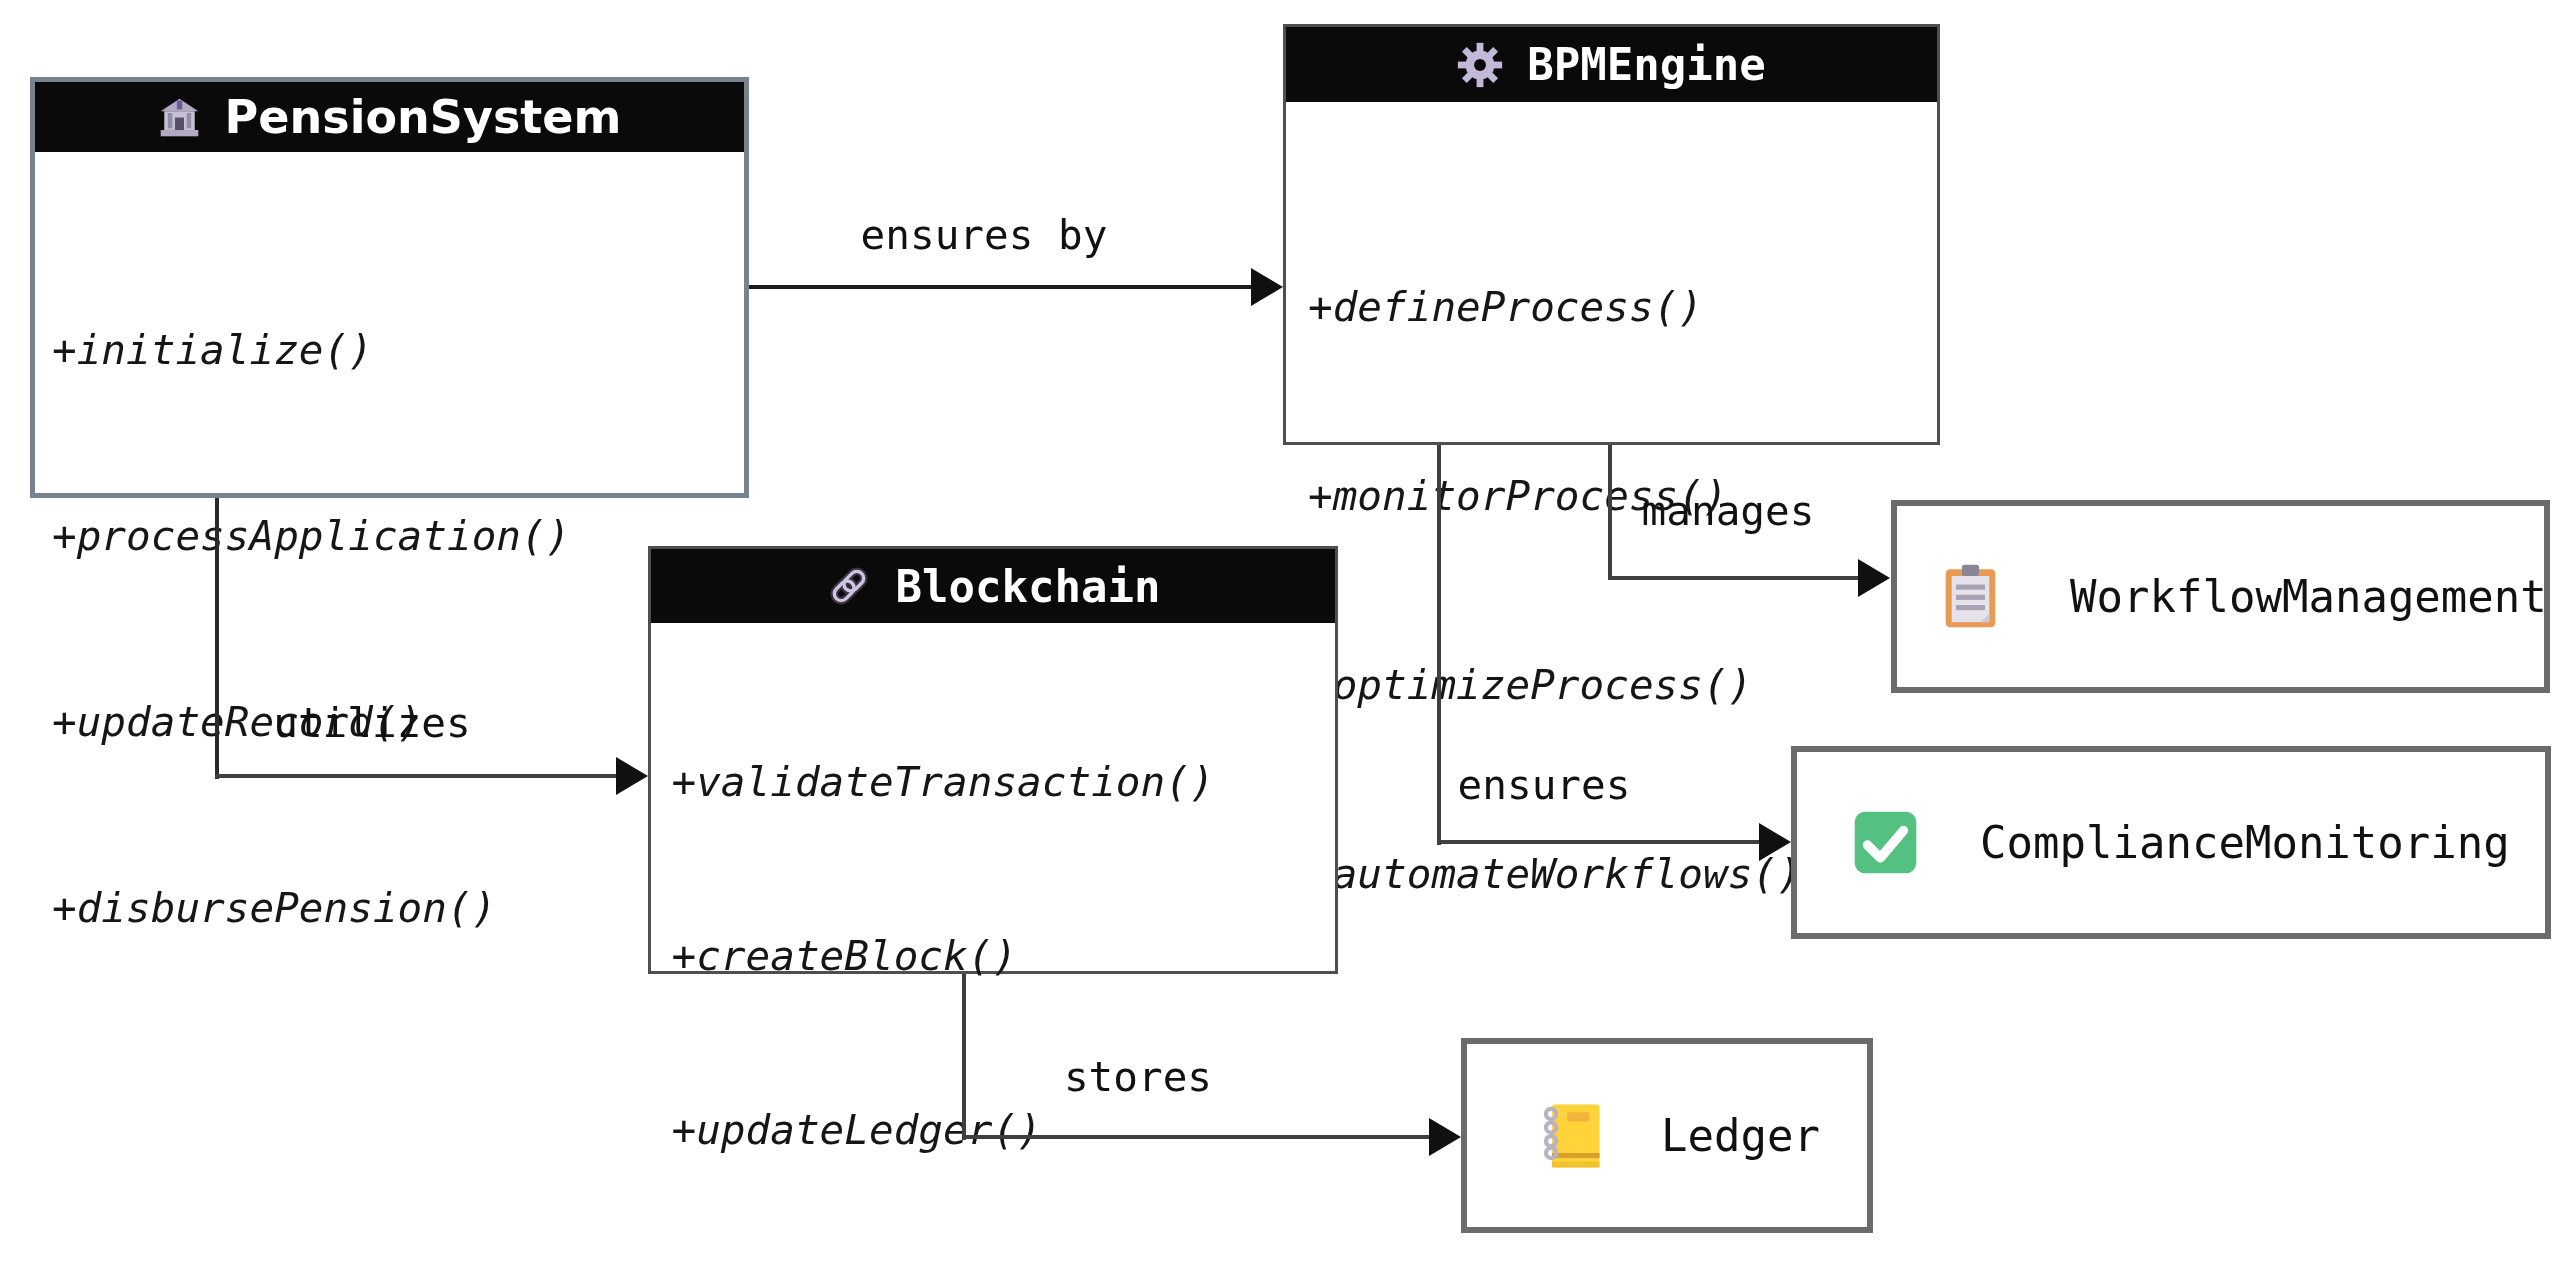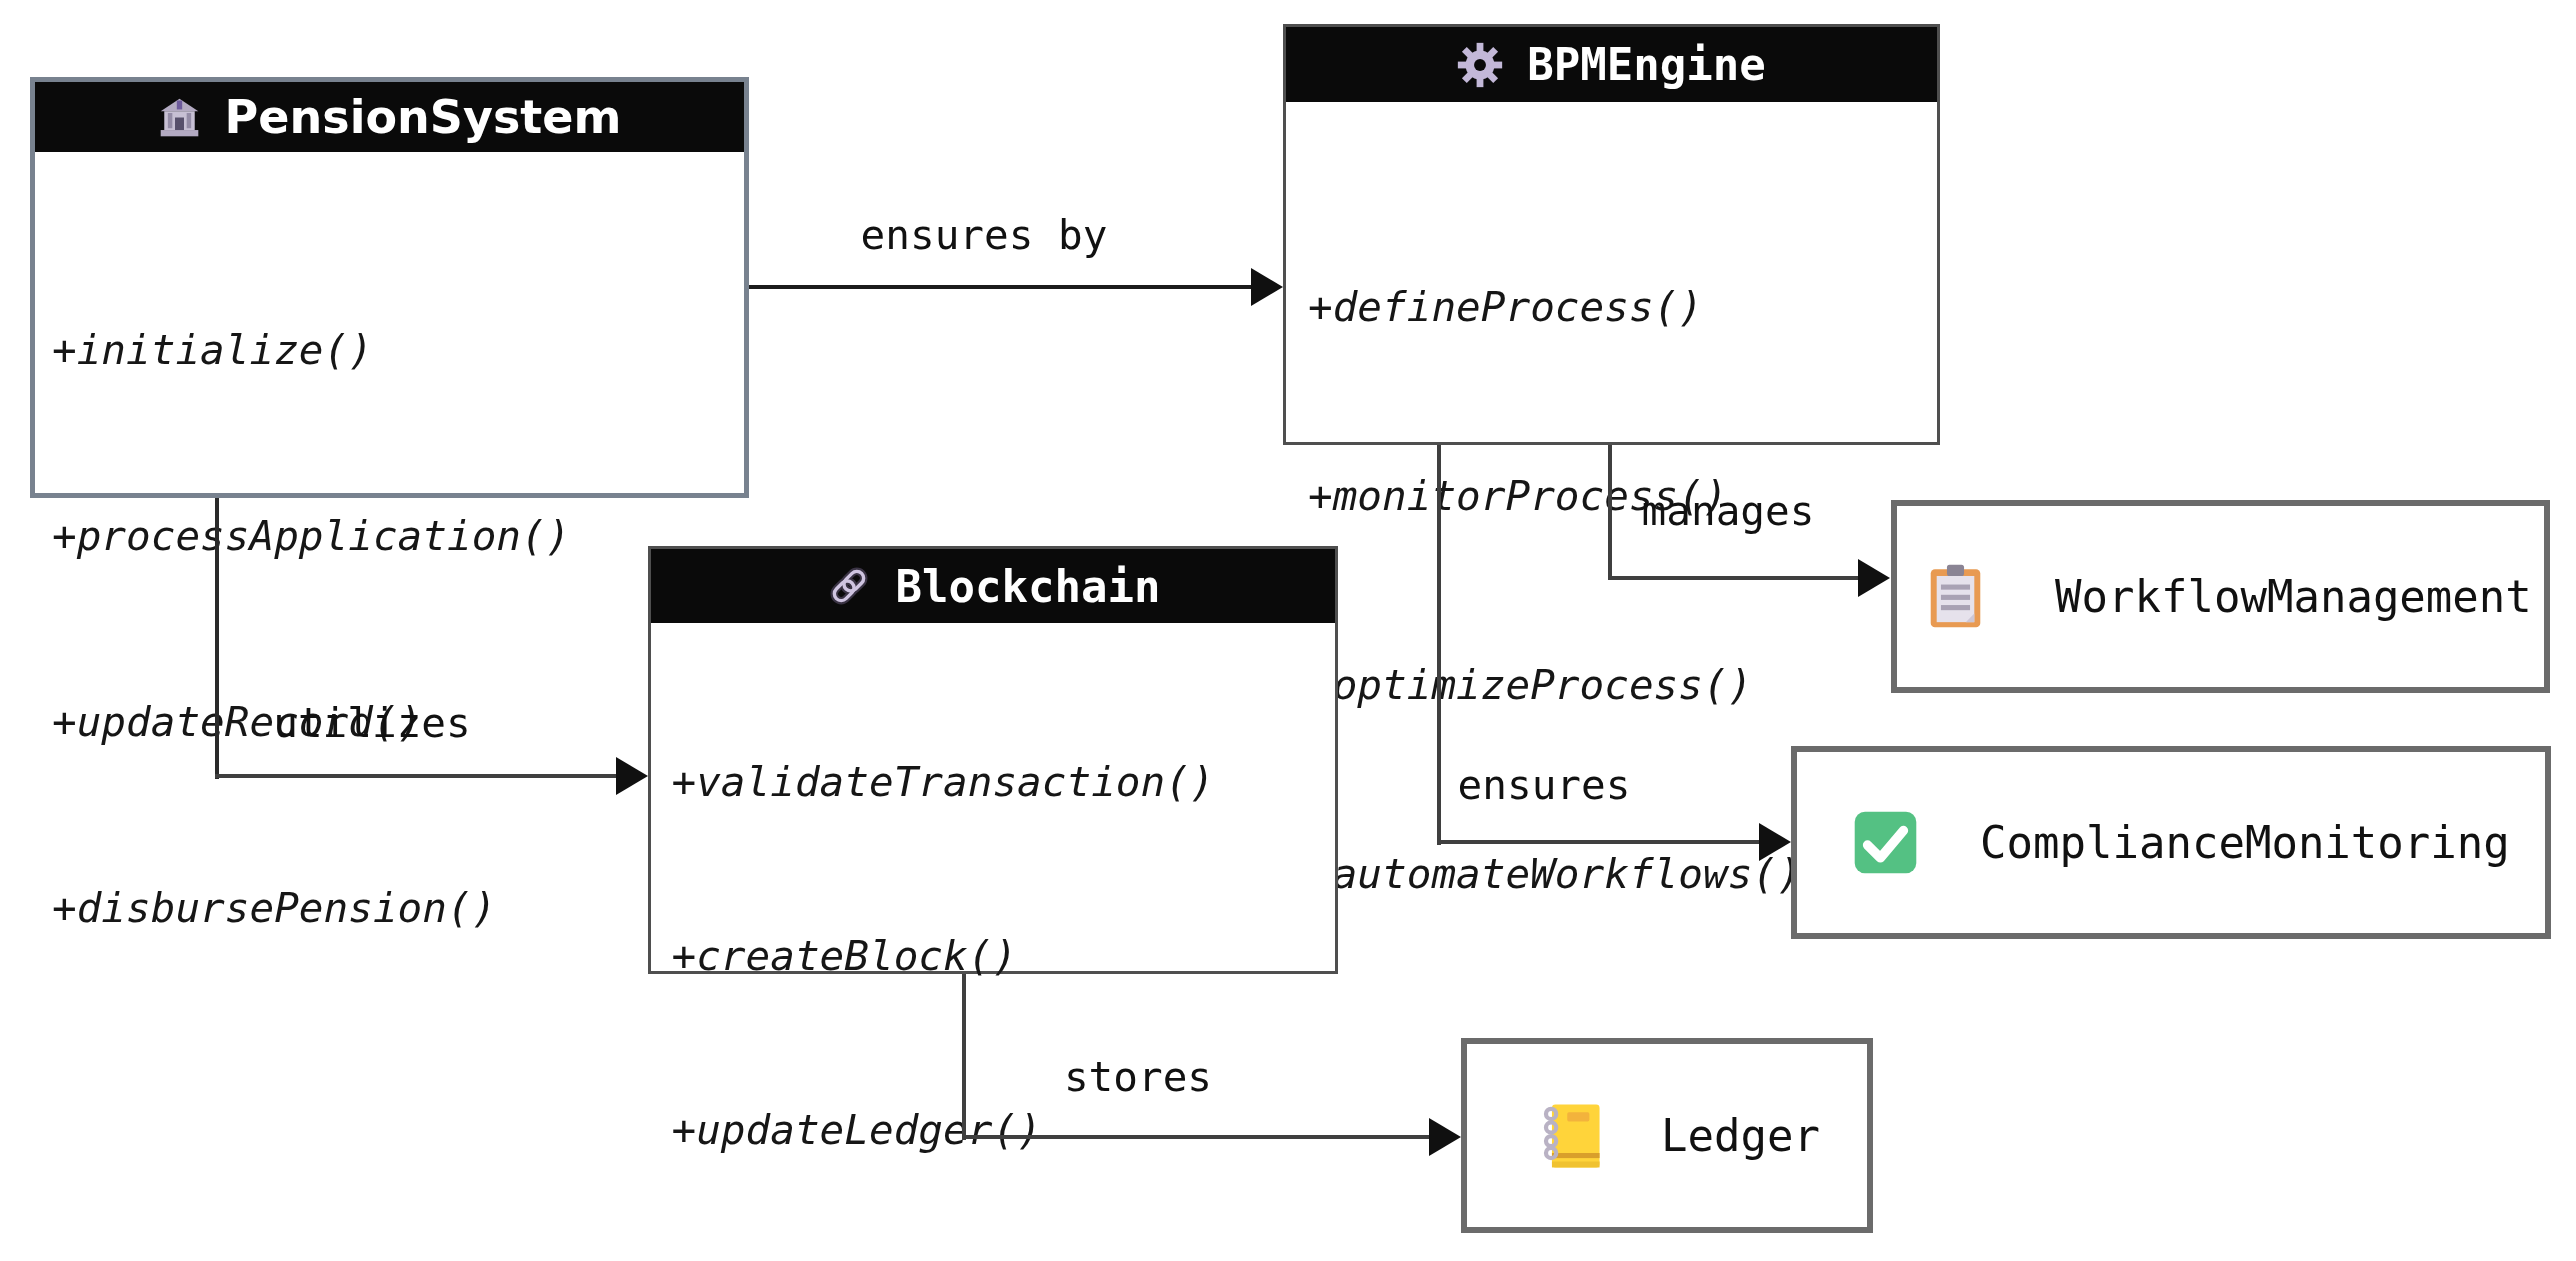--- a/index.html
+++ b/index.html
@@ -32,21 +32,21 @@
   #blockchain .cls-header{height:74px;font-size:44px;}
   #blockchain .cls-body{padding:13.7px 0 0 20.5px;line-height:58px;}
 
   
   .node{
     position:absolute;background:#ffffff;box-sizing:border-box;
     border:6.8px solid #6b6b6b;
     display:flex;align-items:center;
     font-size:44px;color:#111111;
   }
-  #workflow{left:1891px;top:500px;width:659px;height:193px;padding-left:32px;gap:73px;text-align:right;}
+  #workflow{left:1891px;top:500px;width:659px;height:193px;padding-left:47px;gap:73px;text-align:right;}
   #compliance{left:1791px;top:746px;width:760px;height:193px;padding-left:56px;gap:62px;}
   #ledger{left:1461px;top:1038px;width:412px;height:195px;padding-left:73px;gap:58px;}
 
   
   .eline{position:absolute;background:#3f3f3f;}
   .eh{height:4.3px;}
   .ev{width:4.3px;}
   .arrow{
     position:absolute;width:0;height:0;
     border-top:19px solid transparent;

